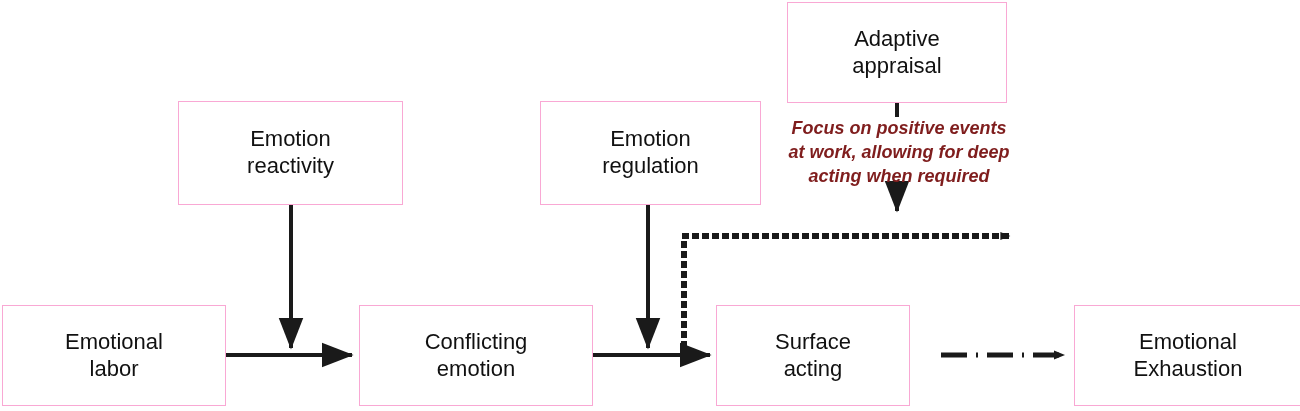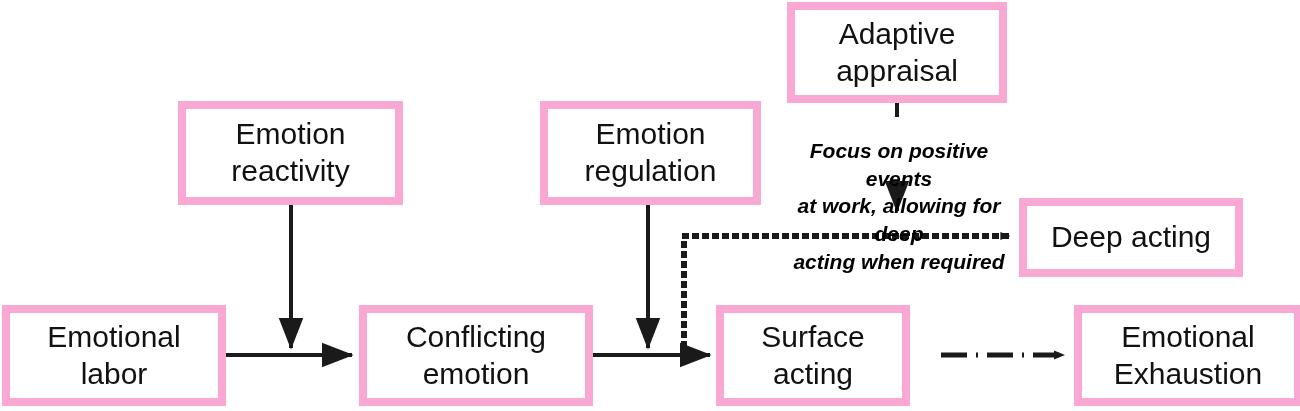--- a/index.html
+++ b/index.html
@@ -13,45 +13,44 @@
   #diagram-canvas {
     position: relative;
     width: 1300px;
     height: 411px;
     background: #ffffff;
     overflow: hidden;
   }
   .node-box {
     position: absolute;
     box-sizing: border-box;
-    border: 8px solid #f9a8d4;
+    border: 1px solid #f9a8d4;
     background: #ffffff;
     display: flex;
     align-items: center;
     justify-content: center;
     text-align: center;
     color: #111111;
-    font-size: 30px;
+    font-size: 22px;
     line-height: 1.22;
     font-family: "Liberation Sans", sans-serif;
     white-space: pre-line;
     z-index: 3;
   }
   .annotation-note {
     position: absolute;
     font-style: italic;
     font-weight: 600;
-    font-size: 21px;
+    font-size: 18px;
     line-height: 1.32;
     text-align: center;
-    color: #000000;
+    color: #7f1d1d;
     font-family: "Liberation Sans", sans-serif;
     white-space: pre-line;
     z-index: 3;
-    margin-top: 20px;
   }
   svg#connectors {
     position: absolute;
     left: 0;
     top: 0;
     width: 1300px;
     height: 411px;
     z-index: 1;
     overflow: visible;
   }
@@ -97,21 +96,20 @@
   <div class="annotation-note" style="left:785px; top:117px; width:228px;">Focus on positive events
 at work, allowing for deep
 acting when required</div>
 
   <div class="node-box" style="left:178px; top:101px; width:225px; height:104px;">Emotion
 reactivity</div>
 
   <div class="node-box" style="left:540px; top:101px; width:221px; height:104px;">Emotion
 regulation</div>
 
-  <div class="node-box" style="left:1019px; top:198px; width:224px; height:79px;">Deep acting</div>
 
   <div class="node-box" style="left:2px; top:305px; width:224px; height:101px;">Emotional
 labor</div>
 
   <div class="node-box" style="left:359px; top:305px; width:234px; height:101px;">Conflicting
 emotion</div>
 
   <div class="node-box" style="left:716px; top:305px; width:194px; height:101px;">Surface
 acting</div>
 

